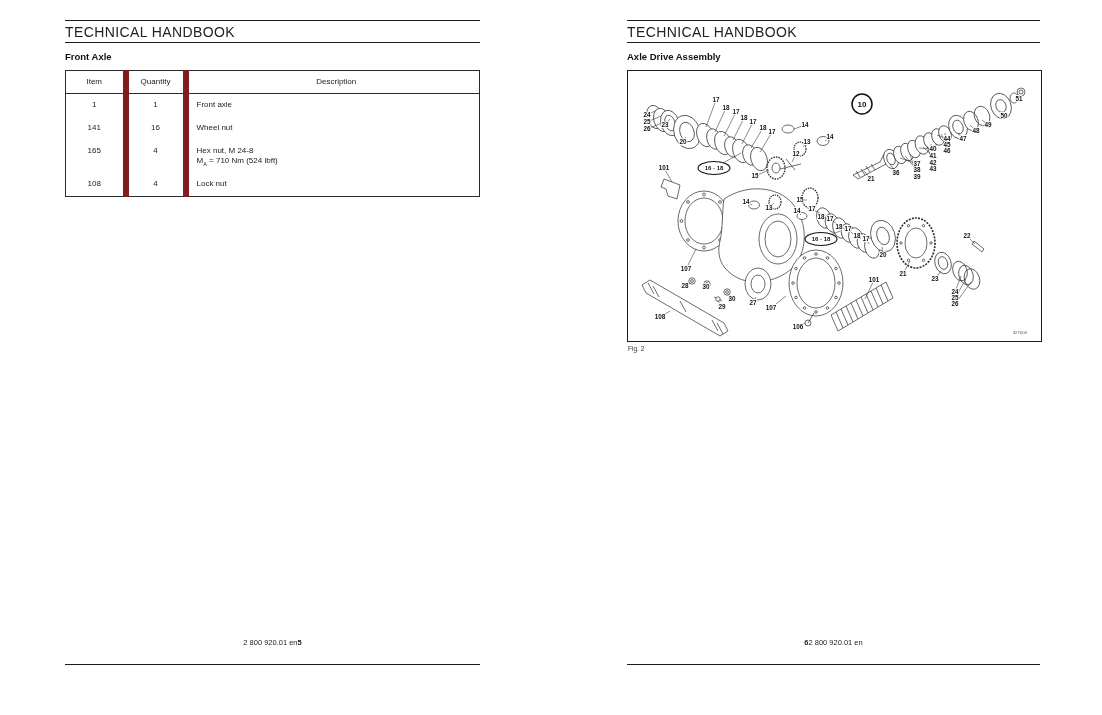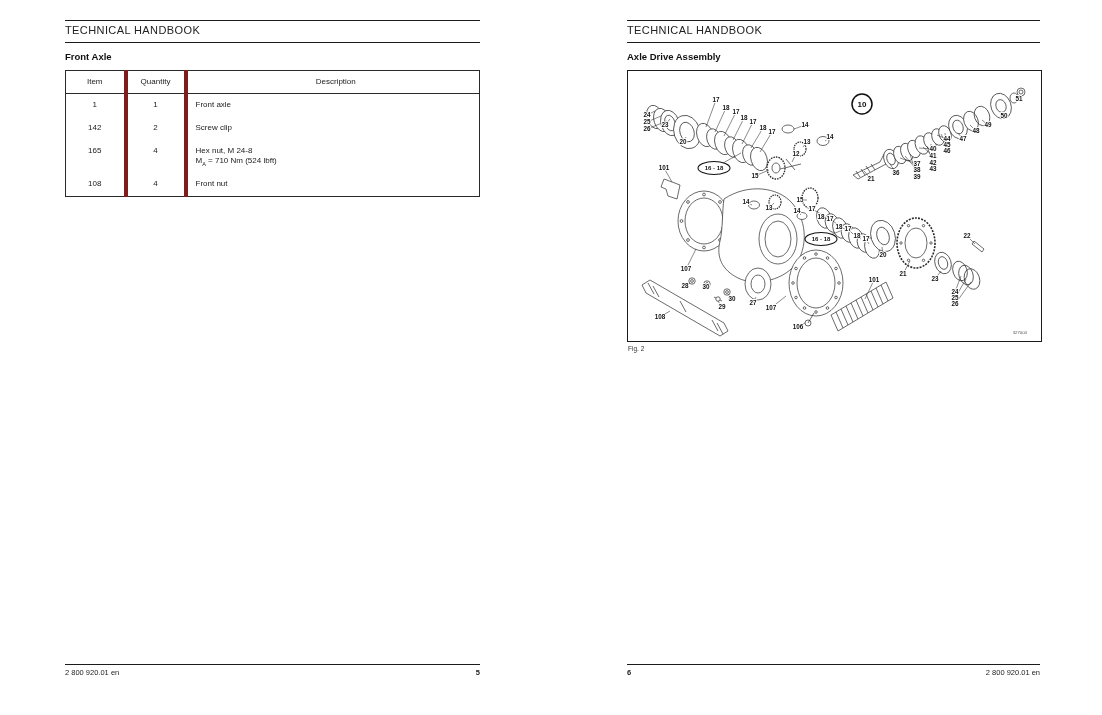--- a/index.html
+++ b/index.html
@@ -7,50 +7,50 @@
     width:1102px;height:715px;position:relative;background:#fff;
     font-family:"Liberation Sans","DejaVu Sans",sans-serif;color:#1c1c1c;overflow:hidden;
   }
   .page{position:absolute;top:0;height:715px}
   #page-left{left:65px;width:415px}
   #page-right{left:627px;width:413px}
   .hrule{position:absolute;left:0;right:0;height:1px;background:#1c1c1c}
   .rule-top{top:20px}
   .rule-under-title{top:42px}
   .rule-footer{top:664px}
-  .doc-title{position:absolute;top:24px;left:0;font-size:11px;letter-spacing:.4px;color:#222}
+  .doc-title{position:absolute;top:24px;left:0;font-size:14px;letter-spacing:.4px;color:#222}
   .section-title{position:absolute;top:51px;left:0;font-size:9.5px;font-weight:bold;color:#111}
   
   .parts-table{
     position:absolute;top:70px;left:0;width:415px;border-collapse:collapse;
     font-size:8px;line-height:1.25;color:#222;table-layout:fixed;
   }
   .parts-table{border:1.5px solid #2a2a2a}
   .parts-table th{border-bottom:1.5px solid #2a2a2a;font-weight:normal;padding:6px 3px;text-align:center}
   .parts-table th.h-desc{text-align:center;padding-left:8px}
-  .parts-table th + th, .parts-table td + td{border-left:4px solid #7f1d1d}
+  .parts-table th + th, .parts-table td + td{border-left:6px solid #7f1d1d}
   .parts-table td{padding:6px 3px 7px;vertical-align:top;text-align:center}
   .parts-table td.c-desc{text-align:left;padding-left:8px}
   .parts-table sub{font-size:5.5px;line-height:0}
   
   #axle-svg{position:absolute;top:70px;left:0;border:1px solid #1c1c1c;background:#fff}
   #axle-svg .part{stroke:#2b2b2b;stroke-width:.7;fill:#fff}
   #axle-svg .hairline{stroke:#2b2b2b;stroke-width:.7;fill:none}
   #axle-svg text{
     font-family:"Liberation Sans","DejaVu Sans",sans-serif;font-weight:bold;font-size:6.3px;
     fill:#111;text-anchor:middle;paint-order:stroke;stroke:#fff;stroke-width:1.8px;stroke-linejoin:round;
   }
   #axle-svg text.ovaltext{font-size:6px}
   #axle-svg text.biglabel{font-size:8px}
   #axle-svg text.tiny{font-weight:normal;font-size:4.3px;fill:#555;text-anchor:end;stroke:none}
   #axle-svg line.leader{stroke:#2b2b2b;stroke-width:.55}
   #axle-svg .oval{fill:#fff;stroke:#111;stroke-width:1.1}
   #axle-svg .circled{fill:#fff;stroke:#111;stroke-width:1.5}
   .fig-caption{position:absolute;top:345px;left:1px;font-size:6.5px;color:#333}
-  .footer{position:absolute;top:668px;left:0;right:0;display:flex;justify-content:space-between;font-size:7.5px;color:#222}
+  .footer{position:absolute;top:638px;left:0;right:0;display:flex;justify-content:center;font-size:7.5px;color:#222}
   .pageno{font-weight:bold}
 </style>
 </head>
 <body>
 
 <div class="page" id="page-left">
   <div class="hrule rule-top"></div>
   <div class="doc-title">TECHNICAL HANDBOOK</div>
   <div class="hrule rule-under-title"></div>
   <div class="section-title">Front Axle</div>
@@ -70,39 +70,39 @@
     </thead>
     <tbody>
         <tr>
           <td>1</td>
           <td>1</td>
           <td class="c-desc">
             <div>Front axle</div>
           </td>
         </tr>
         <tr>
-          <td>142</td>
-          <td>2</td>
+          <td>141</td>
+          <td>16</td>
           <td class="c-desc">
-            <div>Screw clip</div>
+            <div>Wheel nut</div>
           </td>
         </tr>
         <tr>
           <td>165</td>
           <td>4</td>
           <td class="c-desc">
             <div>Hex nut, M 24-8</div>
             <div>M<sub>A</sub> = 710 Nm (524 lbft)</div>
           </td>
         </tr>
         <tr>
           <td>108</td>
           <td>4</td>
           <td class="c-desc">
-            <div>Front nut</div>
+            <div>Lock nut</div>
           </td>
         </tr>
       </tbody>
   </table>
 
   <div class="hrule rule-footer"></div>
   <div class="footer">
     <span>2 800 920.01 en</span>
     <span class="pageno">5</span>
   </div>

